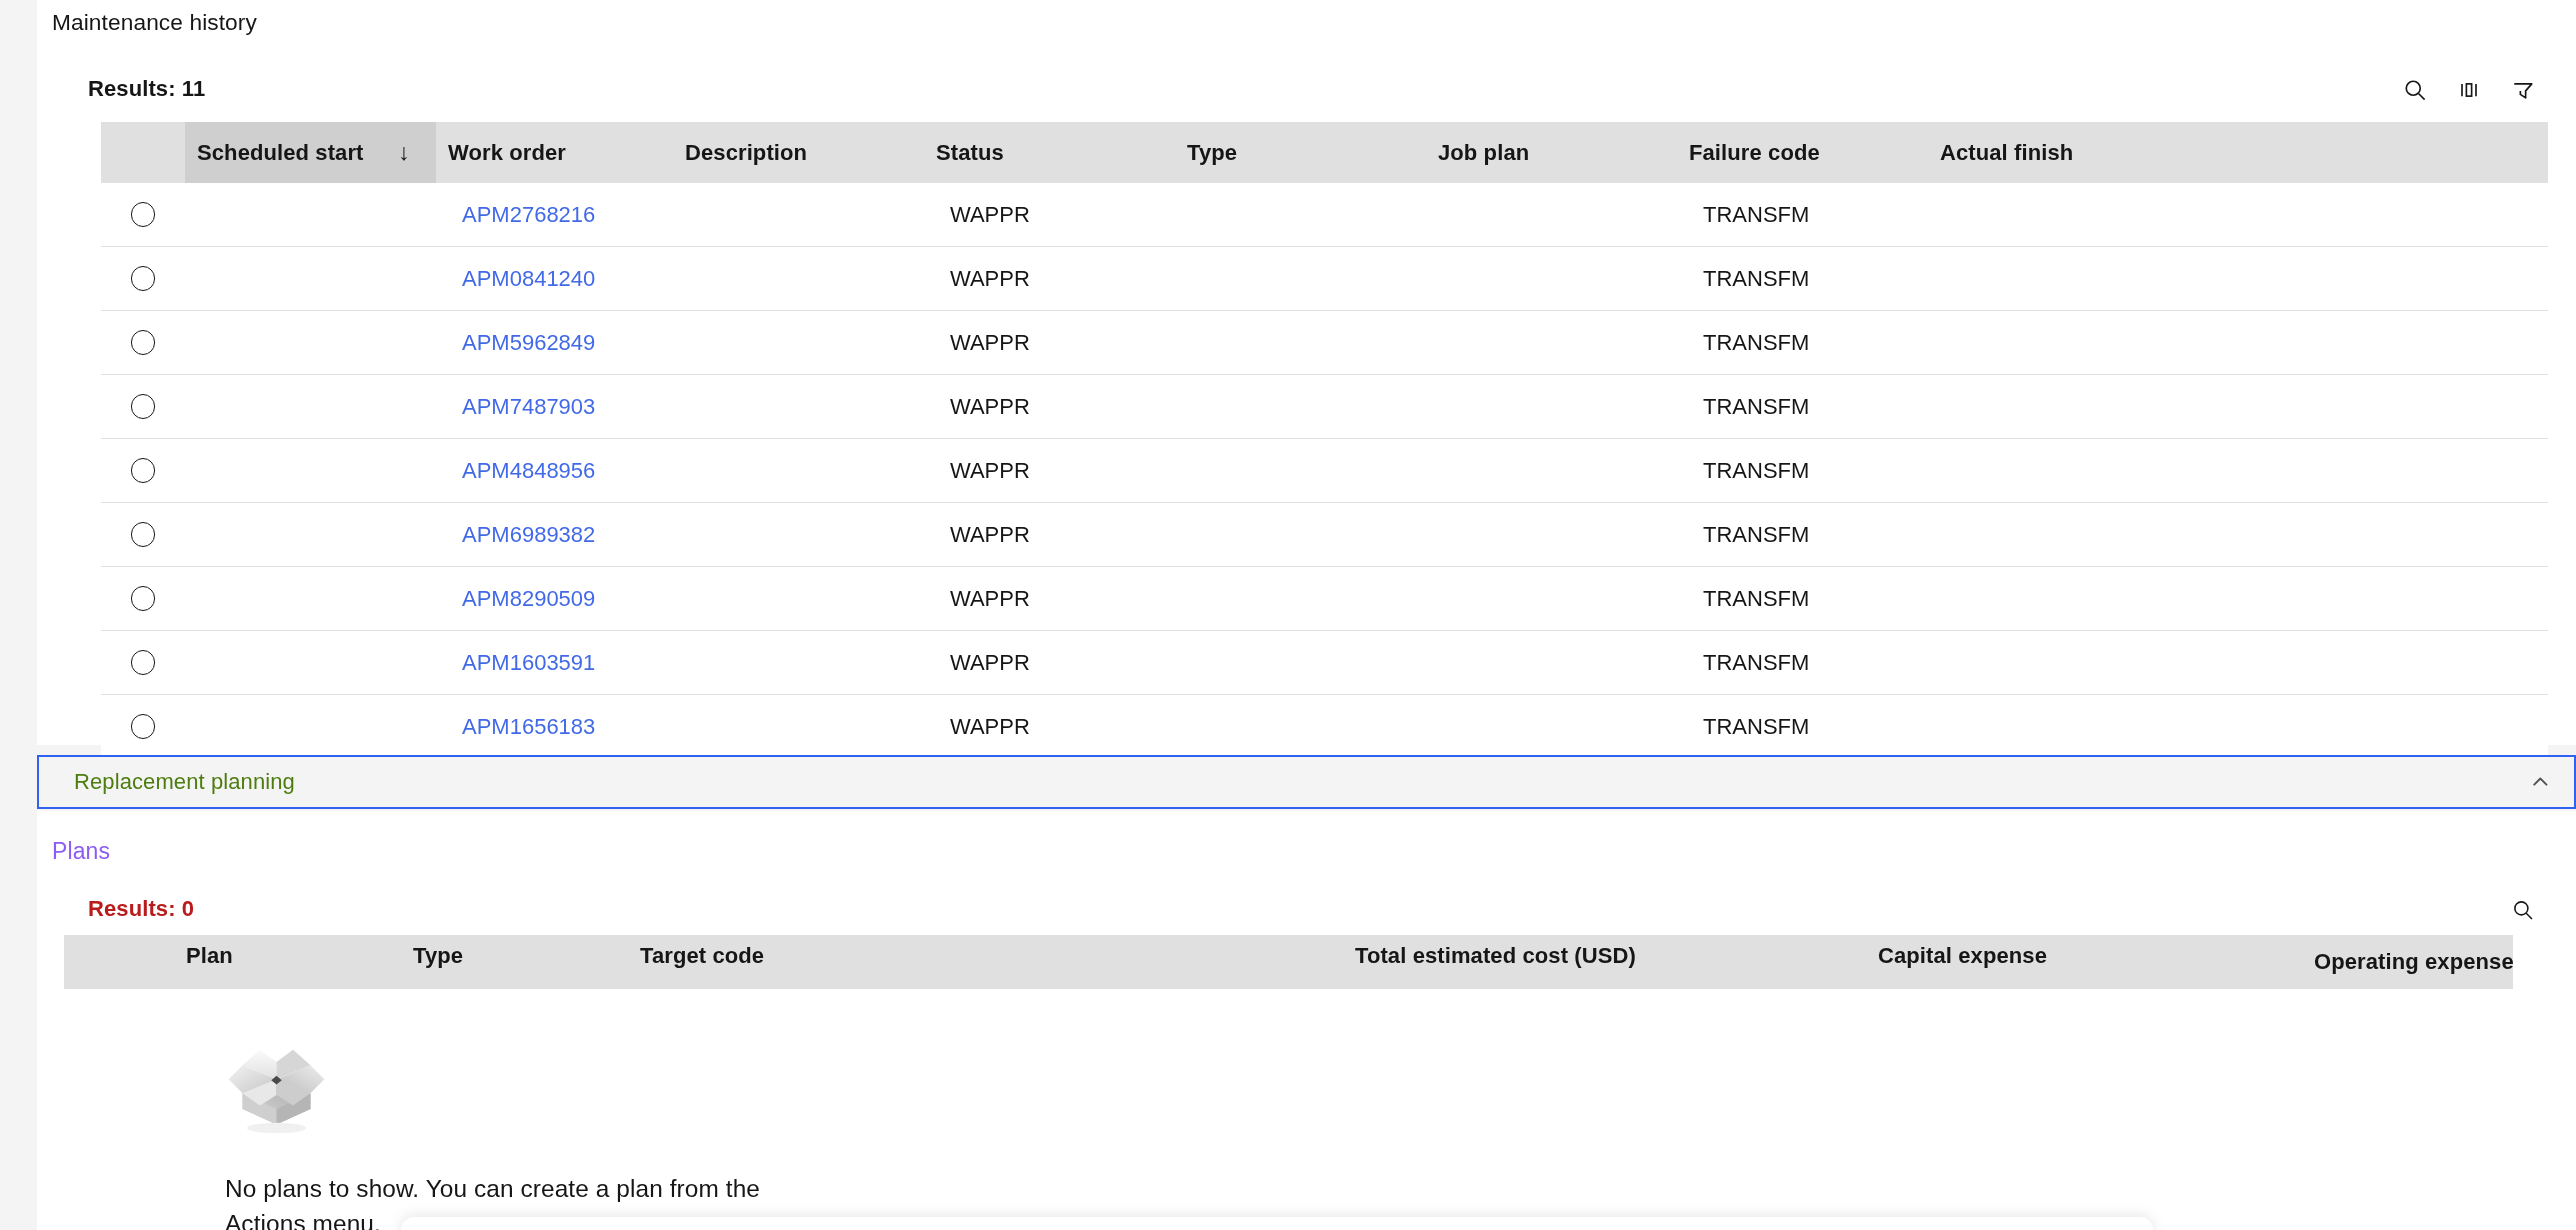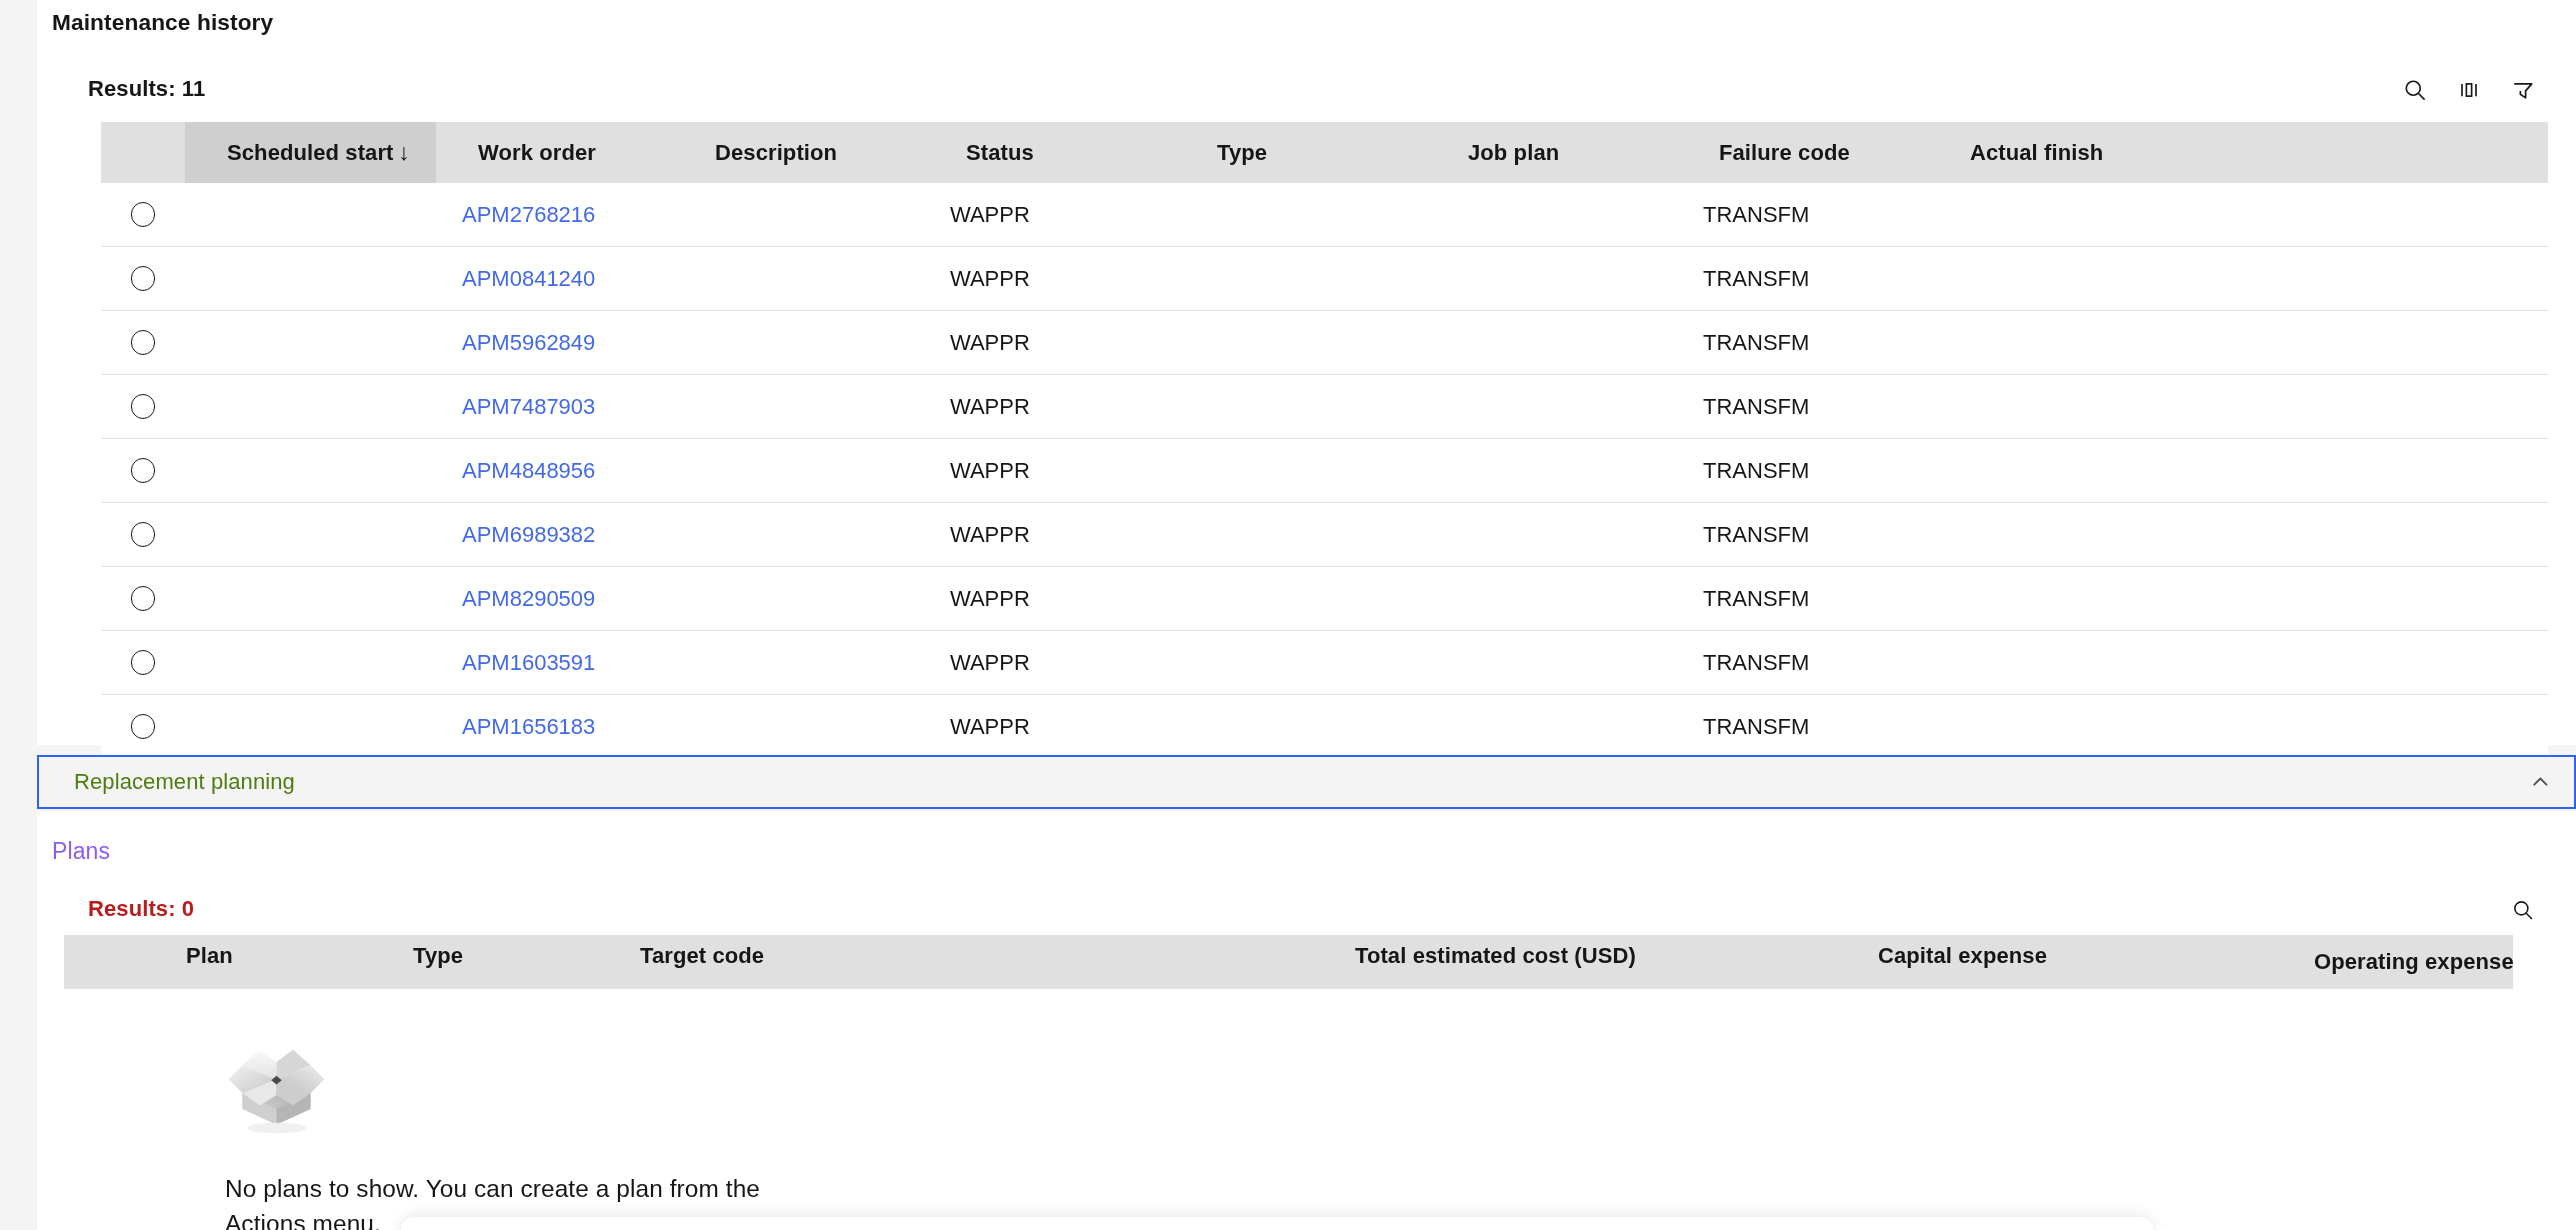--- a/index.html
+++ b/index.html
@@ -32,21 +32,21 @@
     width: 2539px;
     height: 745px;
     background: #ffffff;
   }
 
   .section-title {
     position: absolute;
     left: 15px;
     top: 8.7px;
     font-size: 22.7px;
-    font-weight: 700;
+    font-weight: 400;
     letter-spacing: 0.1px;
     color: #161616;
   }
 
   .tbl-toolbar {
     position: absolute;
     left: 0;
     top: 54px;
     width: 2539px;
     height: 68px;
@@ -93,21 +93,21 @@
     table-layout: fixed;
   }
 
   .data-table thead th {
     background: #e0e0e0;
     height: 61px;
     font-size: 22px;
     font-weight: 700;
     text-align: left;
     color: #161616;
-    padding: 0 0 0 42px;
+    padding: 0 0 0 12px;
     vertical-align: middle;
     letter-spacing: 0.1px;
     white-space: nowrap;
   }
 
   .data-table thead th.sel-col {
     width: 84px;
     padding: 0;
   }
 

